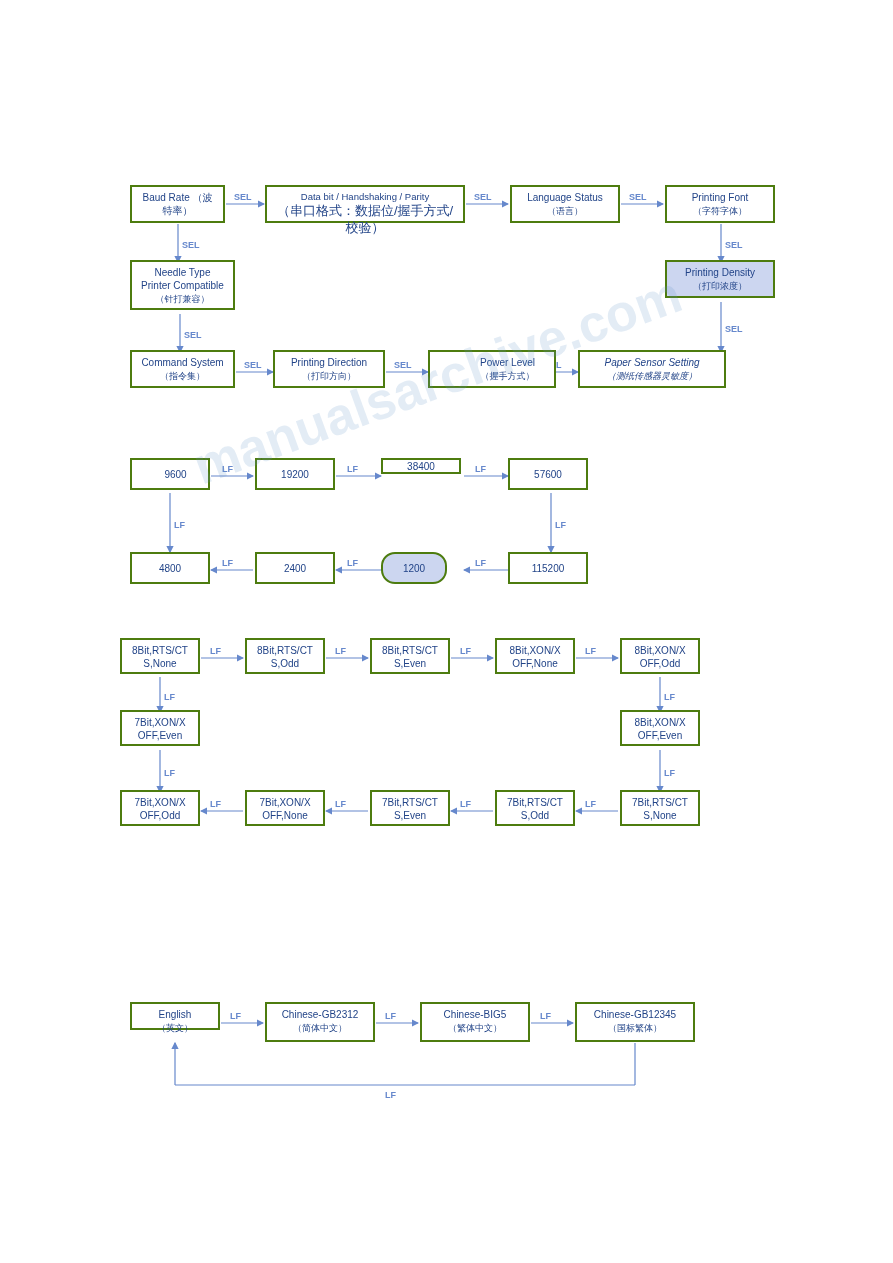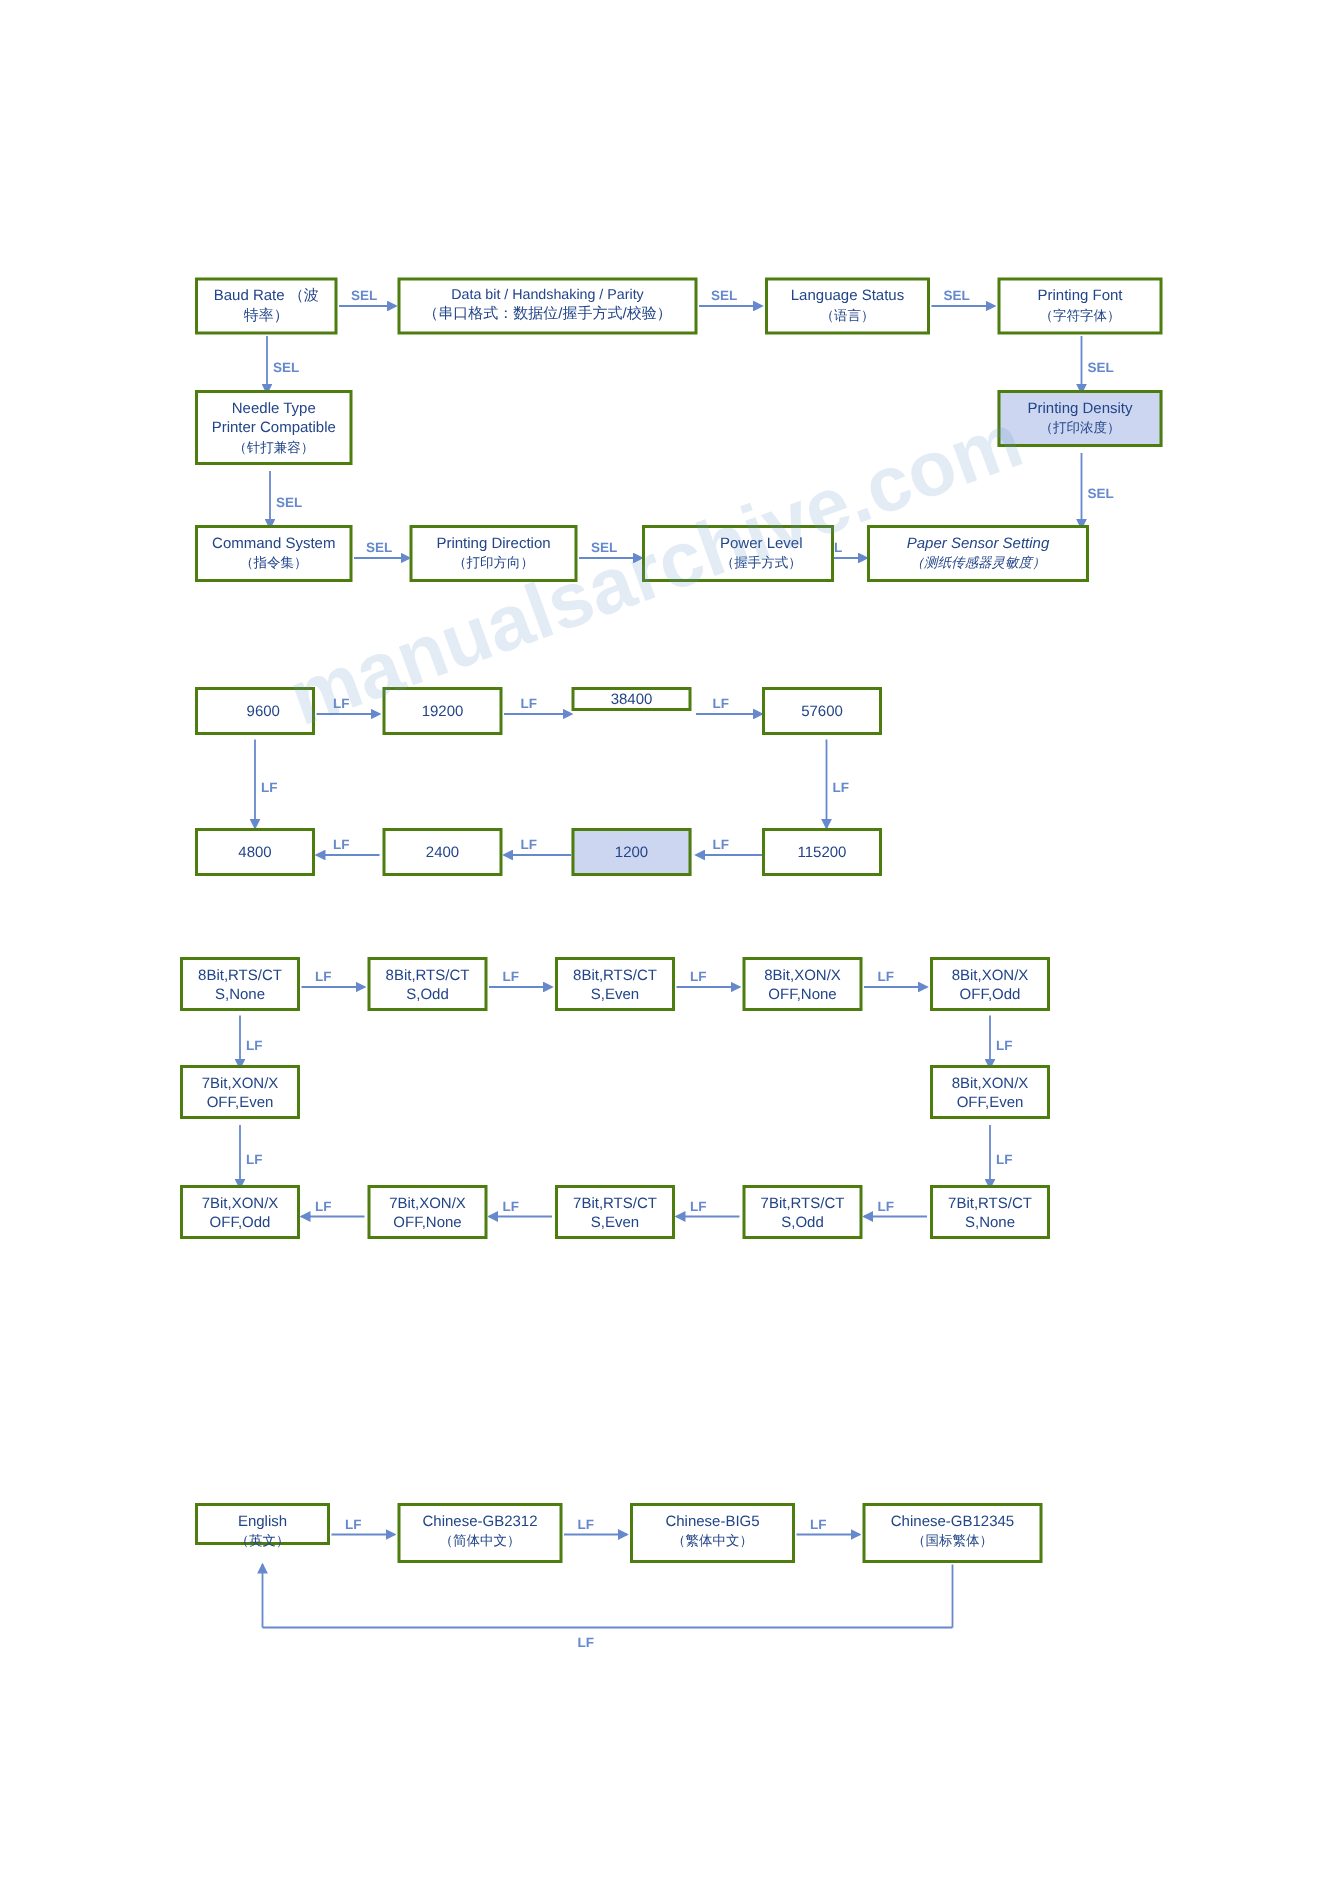--- a/index.html
+++ b/index.html
@@ -183,21 +183,21 @@
 
   </svg>
 
   <div class="box" style="left:130px; top:185px; width:95px; height:38px;">
     <span>Baud Rate
 （波特率）</span>
   </div>
 
   <div class="box" style="left:265px; top:185px; width:200px; height:38px; font-size:9.5px;">
     Data bit / Handshaking / Parity<br>
-    <span style="font-size:10px;">（串口格式：数据位/握手方式/校验）</span>
+    <span style="font-size:13px;">（串口格式：数据位/握手方式/校验）</span>
   </div>
 
   <div class="box" style="left:510px; top:185px; width:110px; height:38px;">
     Language Status<br><span style="font-size:9px;">（语言）</span>
   </div>
 
   <div class="box" style="left:665px; top:185px; width:110px; height:38px;">
     Printing Font<br><span style="font-size:9px;">（字符字体）</span>
   </div>
 
@@ -236,21 +236,21 @@
   </div>
   <div class="box" style="left:508px; top:458px; width:80px; height:32px; display:flex; align-items:center; justify-content:center;">
     57600
   </div>
   <div class="box" style="left:130px; top:552px; width:80px; height:32px; display:flex; align-items:center; justify-content:center;">
     4800
   </div>
   <div class="box" style="left:255px; top:552px; width:80px; height:32px; display:flex; align-items:center; justify-content:center;">
     2400
   </div>
-  <div class="box highlighted" style="left:381px; top:552px; width:80px; height:32px; display:flex; align-items:center; justify-content:center;">
+  <div class="box highlighted" style="left:381px; top:552px; width:66px; height:32px; display:flex; align-items:center; justify-content:center;border-radius:14px;">
     1200
   </div>
   <div class="box" style="left:508px; top:552px; width:80px; height:32px; display:flex; align-items:center; justify-content:center;">
     115200
   </div>
 
   <div class="box" style="left:120px; top:638px; width:80px; height:36px;">
     8Bit,RTS/CT<br>S,None
   </div>
   <div class="box" style="left:245px; top:638px; width:80px; height:36px;">

